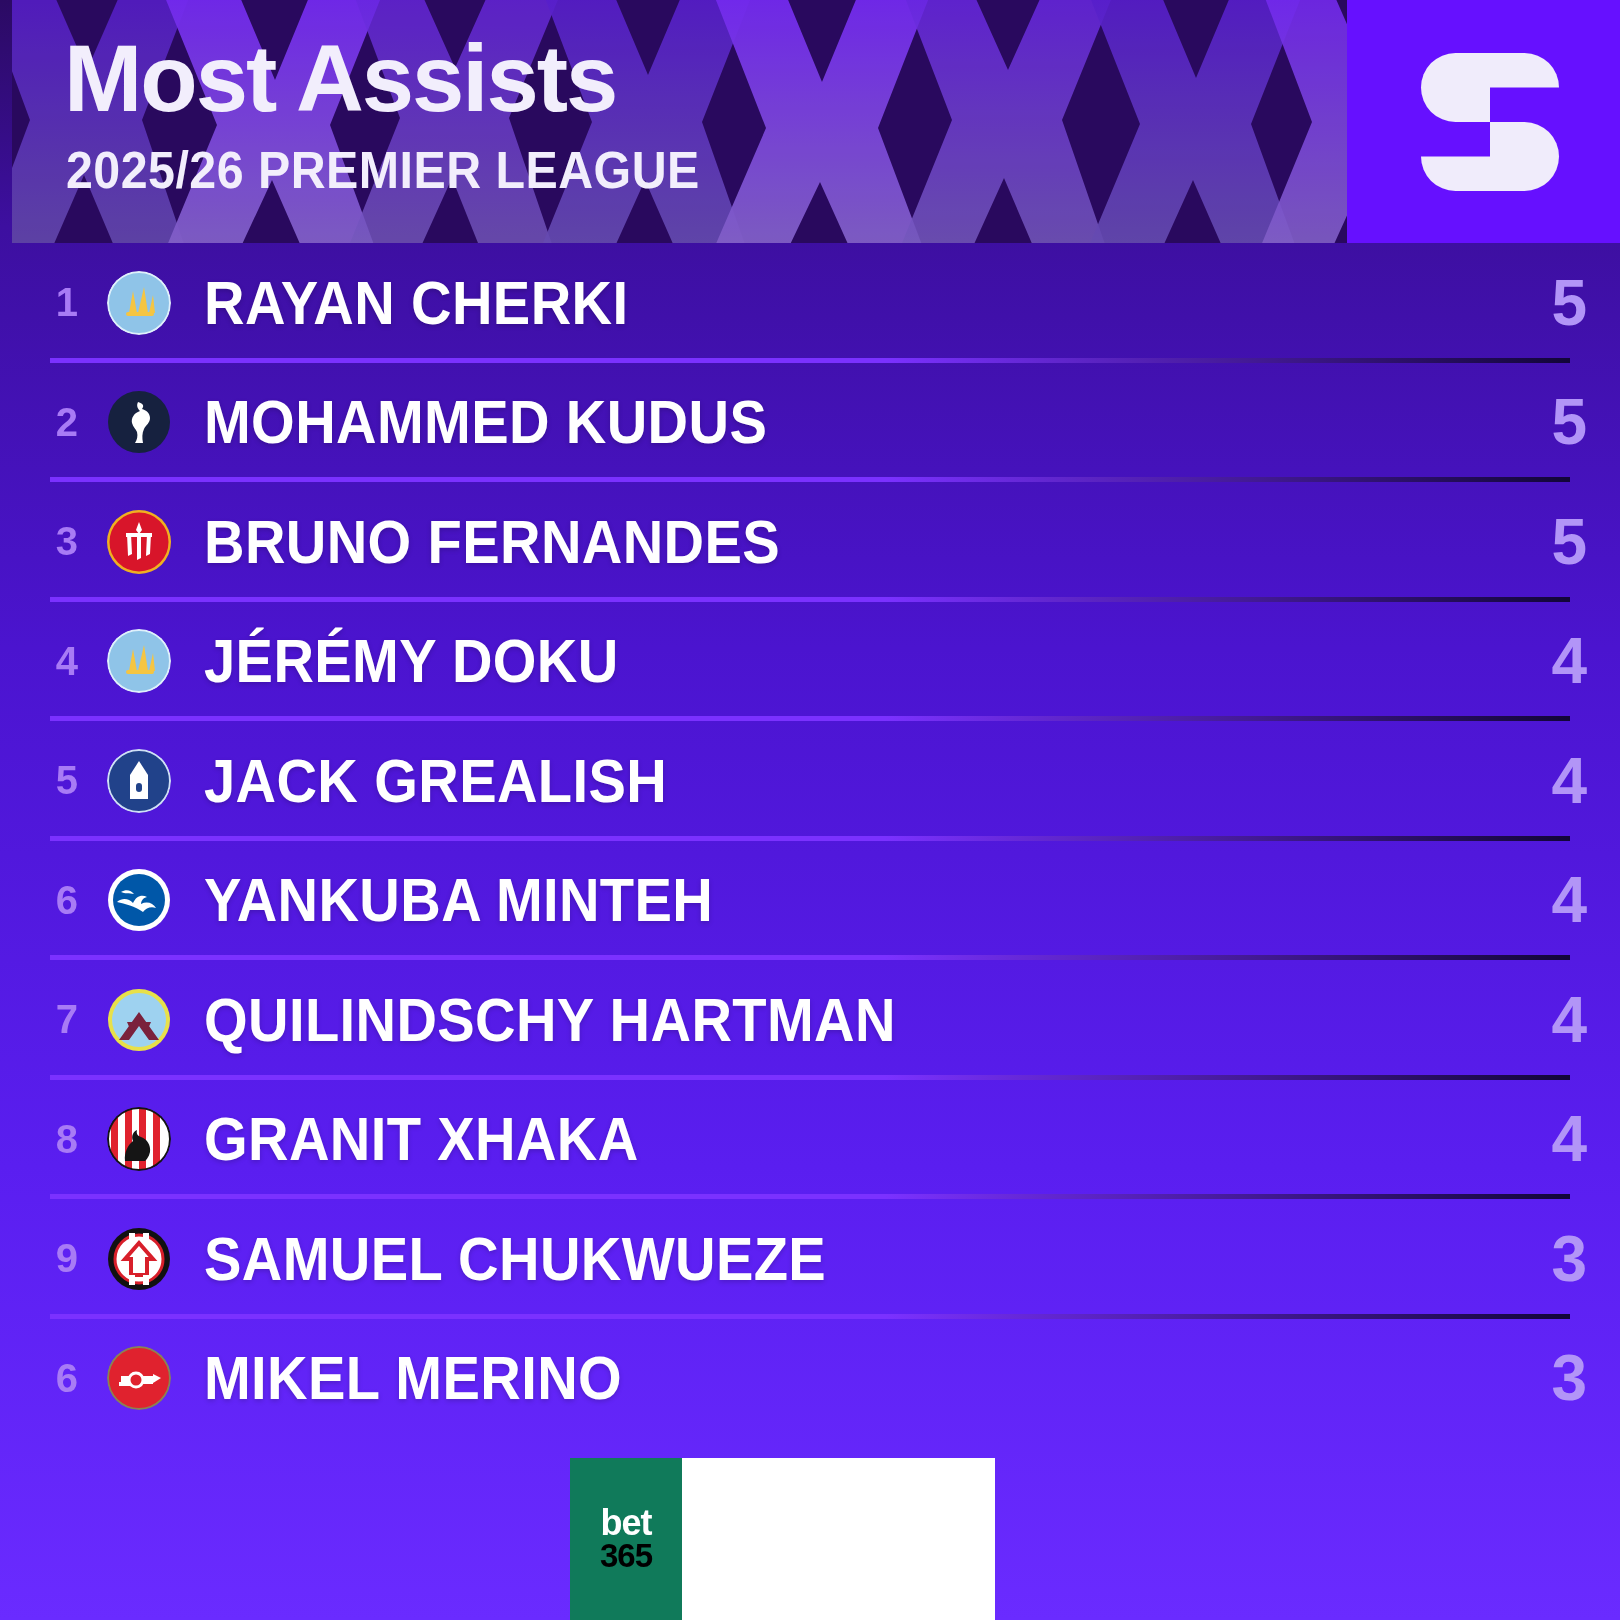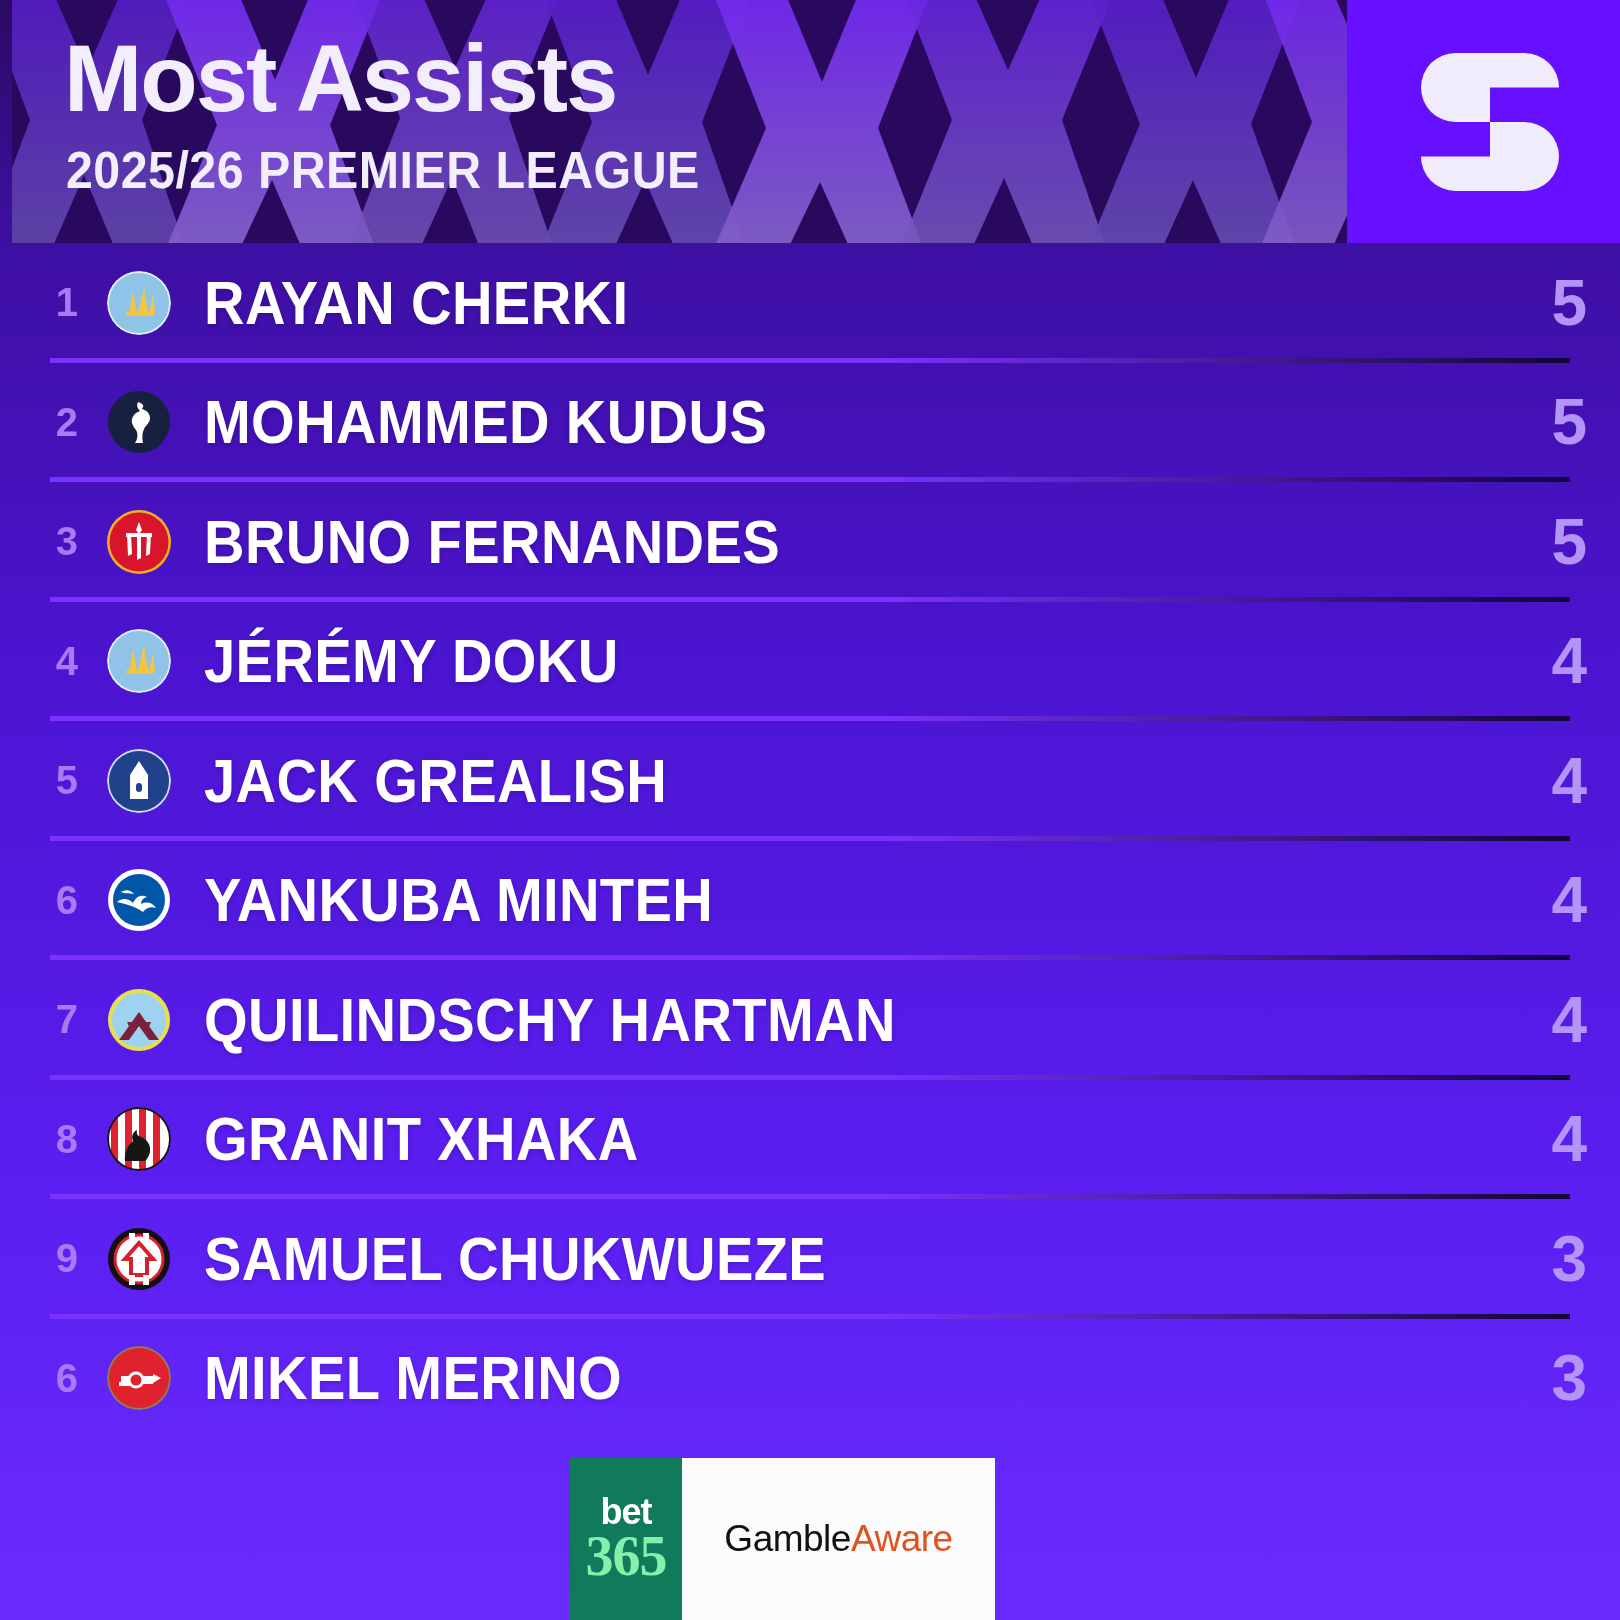--- a/index.html
+++ b/index.html
@@ -53,21 +53,21 @@
   .divider{position:absolute;left:50px;right:50px;bottom:0;height:5px;
     background:linear-gradient(90deg,#7b31ff 0%,#7b31ff 55%,#120538 100%);}
   .row:last-child .divider{display:none;}
 
   
   .footer{position:absolute;left:570px;top:1458px;width:425px;height:162px;
     display:flex;background:#ffffff;justify-content:space-between;}
   .bet365{width:112px;background:#107a5a;display:flex;flex-direction:column;
     align-items:center;justify-content:center;}
   .bet365 .b1{font-size:36px;font-weight:bold;color:#ffffff;line-height:0.98;letter-spacing:-1px;}
-  .bet365 .b2{font-size:56px;font-weight:bold;color:#86efac;line-height:0.98;letter-spacing:-1px;font-family:Liberation Serif, serif;}
+  .bet365 .b2{font-size:33px;font-weight:bold;color:#000000;line-height:0.98;letter-spacing:-1px;}
   .gamble{flex:1;display:flex;align-items:center;justify-content:center;background:#fbfbfb;}
   .gamble span{font-size:37px;font-weight:normal;letter-spacing:-0.5px;}
   .g-black{color:#111111;}
   .g-orange{color:#e0521f;}
 </style>
 </head>
 <body>
 
 <div id="app">
 
@@ -283,19 +283,15 @@
 
     </div>
 
   </div>
 
   <div class="footer">
     <div class="bet365">
       <div class="b1">bet</div>
       <div class="b2">365</div>
     </div>
-    <div class="gamble">
-      <span class="g-black">Gamble</span>
-        <span class="g-orange">Aware</span>
-    </div>
   </div>
 
 </div>
 
 </body></html>

